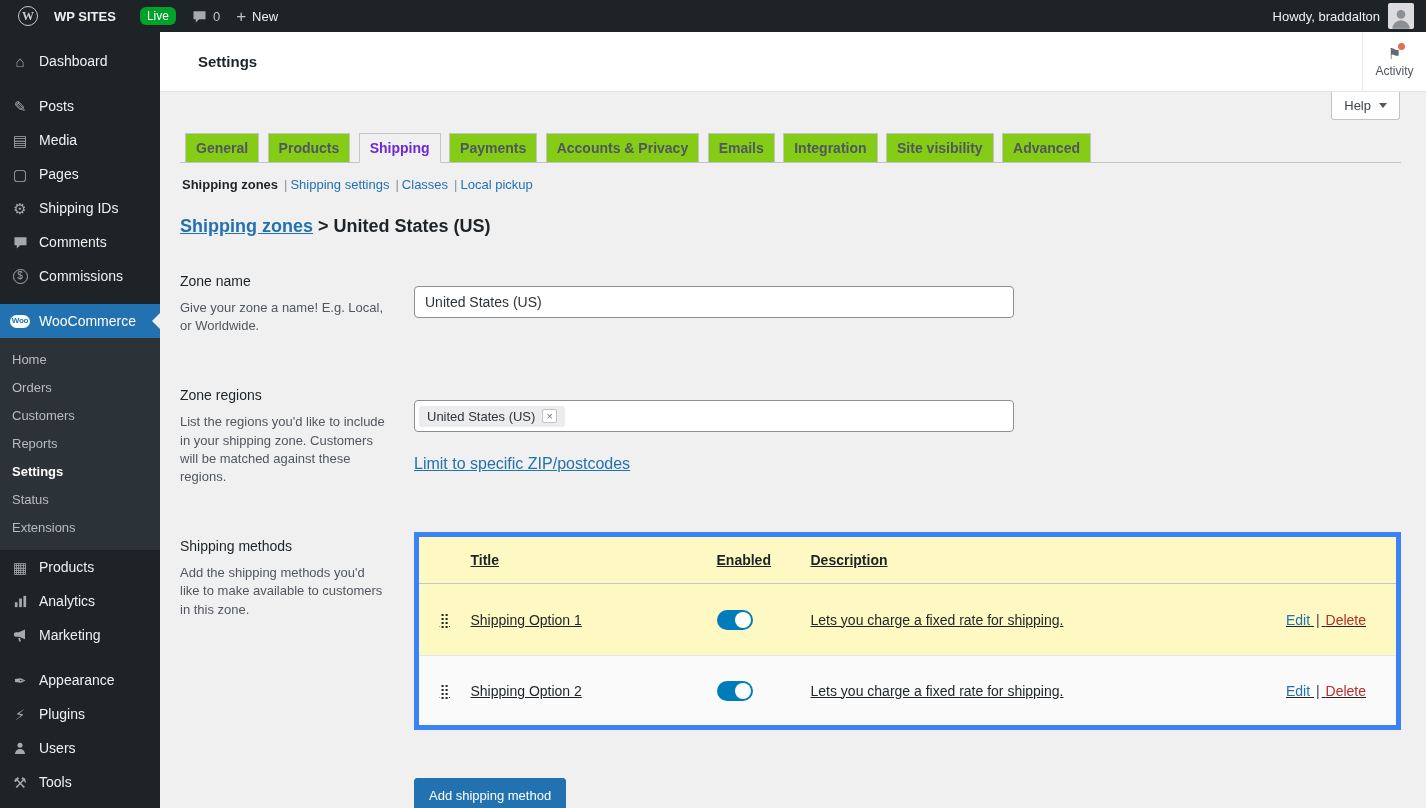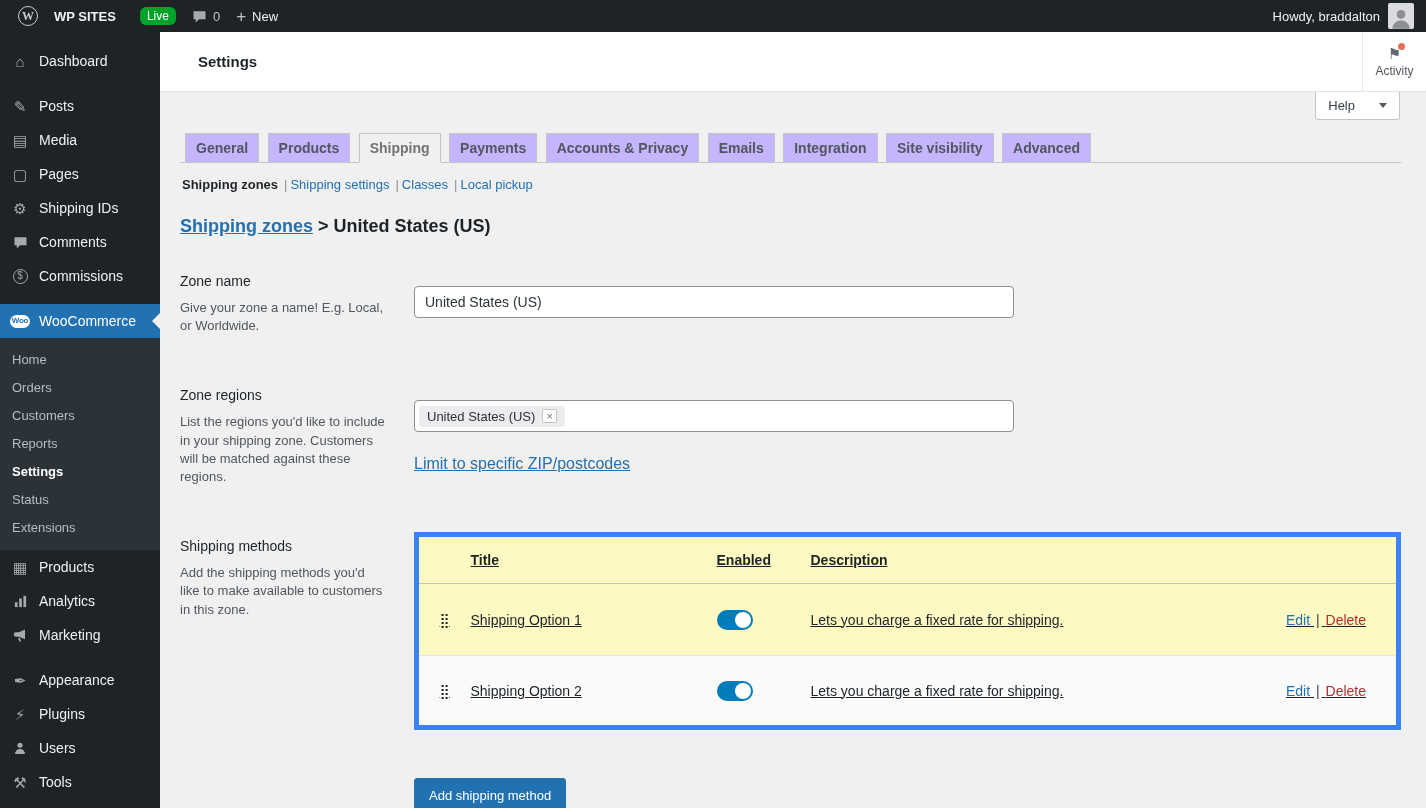--- a/index.html
+++ b/index.html
@@ -47,27 +47,27 @@
   .sub-item { height:28px; display:flex; align-items:center; padding:0 12px; font-size:13px; color:#b6bcc2; cursor:pointer; }
   .sub-item.current { color:#fff; font-weight:700; }
   
   #content { flex:1; position:relative; background:#f0f0f1; }
   .page-header { height:60px; background:#fff; border-bottom:1px solid #e2e4e7; display:flex; align-items:center; padding-left:38px; position:relative; }
   .page-title { font-size:15px; font-weight:600; color:#1d2327; }
   .activity-btn { position:absolute; right:0; top:0; height:60px; width:64px; border-left:1px solid #eaeaec; display:flex; flex-direction:column; align-items:center; justify-content:center; gap:3px; cursor:pointer; }
   .flag { font-size:15px; color:#646970; position:relative; line-height:1; }
   .flag .dot { position:absolute; top:-3px; right:-4px; width:7px; height:7px; border-radius:50%; background:#e26f56; }
   .activity-label { font-size:12px; color:#50575e; }
-  .help-btn { position:absolute; right:26px; top:60px; z-index:5; background:#fff; border:1px solid #c3c4c7; border-top:none; border-radius:0 0 3px 3px; padding:6px 12px; font-size:13px; color:#3c434a; display:flex; align-items:center; gap:24px; cursor:pointer; }
+  .help-btn { position:absolute; right:26px; top:60px; z-index:5; background:#fff; border:1px solid #c3c4c7; border-top:none; border-radius:0 0 3px 3px; padding:6px 12px; font-size:13px; color:#3c434a; display:flex; align-items:center; gap:8px; cursor:pointer; }
   .caret-down { width:0; height:0; border:4px solid transparent; border-top:5px solid #50575e; margin-top:4px; }
   .page-body { padding:41px 25px 0 20px; }
   
   .nav-tabs { border-bottom:1px solid #c3c4c7; padding-left:5px; }
-  .nav-tab { display:inline-block; padding:6px 10px; margin:0 4px -1px 0; background:#c4b5fd; border:1px solid #c3c4c7; font-size:14px; font-weight:600; color:#50575e; cursor:pointer; }
-  .nav-tab.active { background:#f0f0f1; border-bottom-color:#f0f0f1; color:#737373; }
+  .nav-tab { display:inline-block; padding:6px 10px; margin:0 4px -1px 0; background:#84cc16; border:1px solid #c3c4c7; font-size:14px; font-weight:600; color:#50575e; cursor:pointer; }
+  .nav-tab.active { background:#f0f0f1; border-bottom-color:#f0f0f1; color:#6d28d9; }
   
   .subsubsub { margin:14px 0 0 2px; font-size:13px; color:#646970; }
   .subsubsub .current { font-weight:700; color:#1d2327; cursor:pointer; }
   .subsubsub .snav-link { color:#2271b1; cursor:pointer; }
   .snav-sep { margin:0 3px 0 6px; color:#8c8f94; }
   
   .breadcrumb { margin-top:24px; font-size:18px; font-weight:700; color:#1d2327; }
   .breadcrumb .bc-link { color:#2271b1; text-decoration:underline; cursor:pointer; }
   
   .settings-form { margin-top:36px; }

